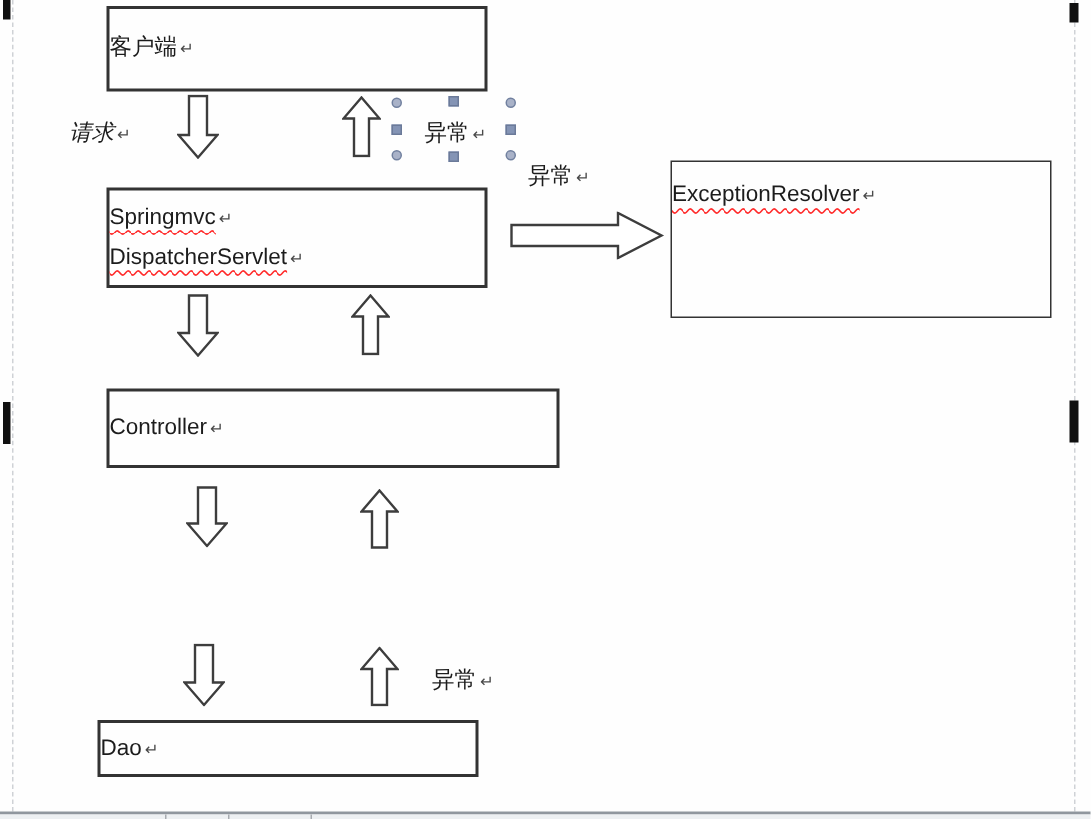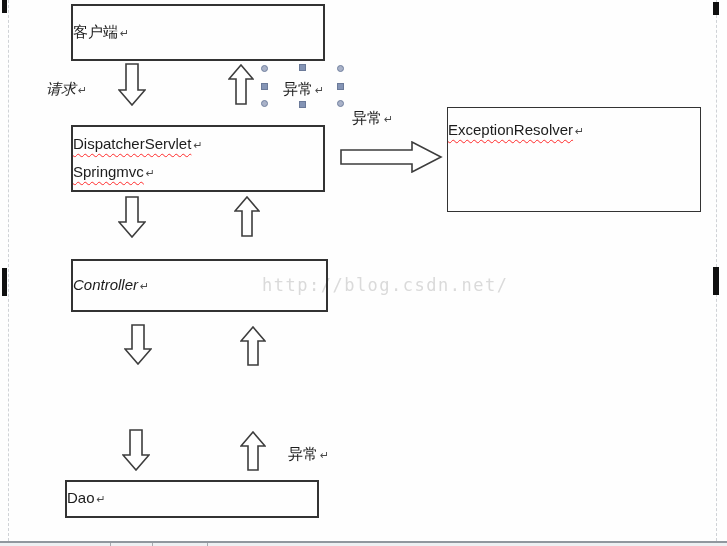--- a/index.html
+++ b/index.html
@@ -41,32 +41,31 @@
 
 <div id="page">
 
   <div class="boundary" style="left:8px;"></div>
   <div class="boundary" style="left:716px;"></div>
   <div class="margin-mark" style="left:2px;top:0;width:5px;height:13px;"></div>
   <div class="margin-mark" style="left:2px;top:268px;width:5px;height:28px;"></div>
   <div class="margin-mark" style="left:713px;top:2px;width:6px;height:13px;"></div>
   <div class="margin-mark" style="left:713px;top:267px;width:6px;height:28px;"></div>
 
-  <div class="watermark">http://blog.csdn.net/</div>
 
   <div class="box" style="left:71px;top:4px;width:254px;height:57px;">
     <div><span>客户端</span><span class="ret">↵</span></div>
   </div>
 
   <div class="box" style="left:71px;top:125px;width:254px;height:67px;">
+    <div><span class="wavy">Springmvc</span><span class="ret">↵</span></div>
     <div><span class="wavy">DispatcherServlet</span><span class="ret">↵</span></div>
-    <div><span class="wavy">Springmvc</span><span class="ret">↵</span></div>
   </div>
 
-  <div class="box" style="left:71px;top:259px;width:257px;height:53px;font-style:italic;">
+  <div class="box" style="left:71px;top:259px;width:302px;height:53px;">
     <div><span>Controller</span><span class="ret">↵</span></div>
   </div>
 
 
   <div class="box" style="left:65px;top:480px;width:254px;height:38px;">
     <div><span>Dao</span><span class="ret">↵</span></div>
   </div>
 
   <div class="box thin top-align" style="left:447px;top:107px;width:254px;height:105px;">
     <div><span class="wavy">ExceptionResolver</span><span class="ret">↵</span></div>

